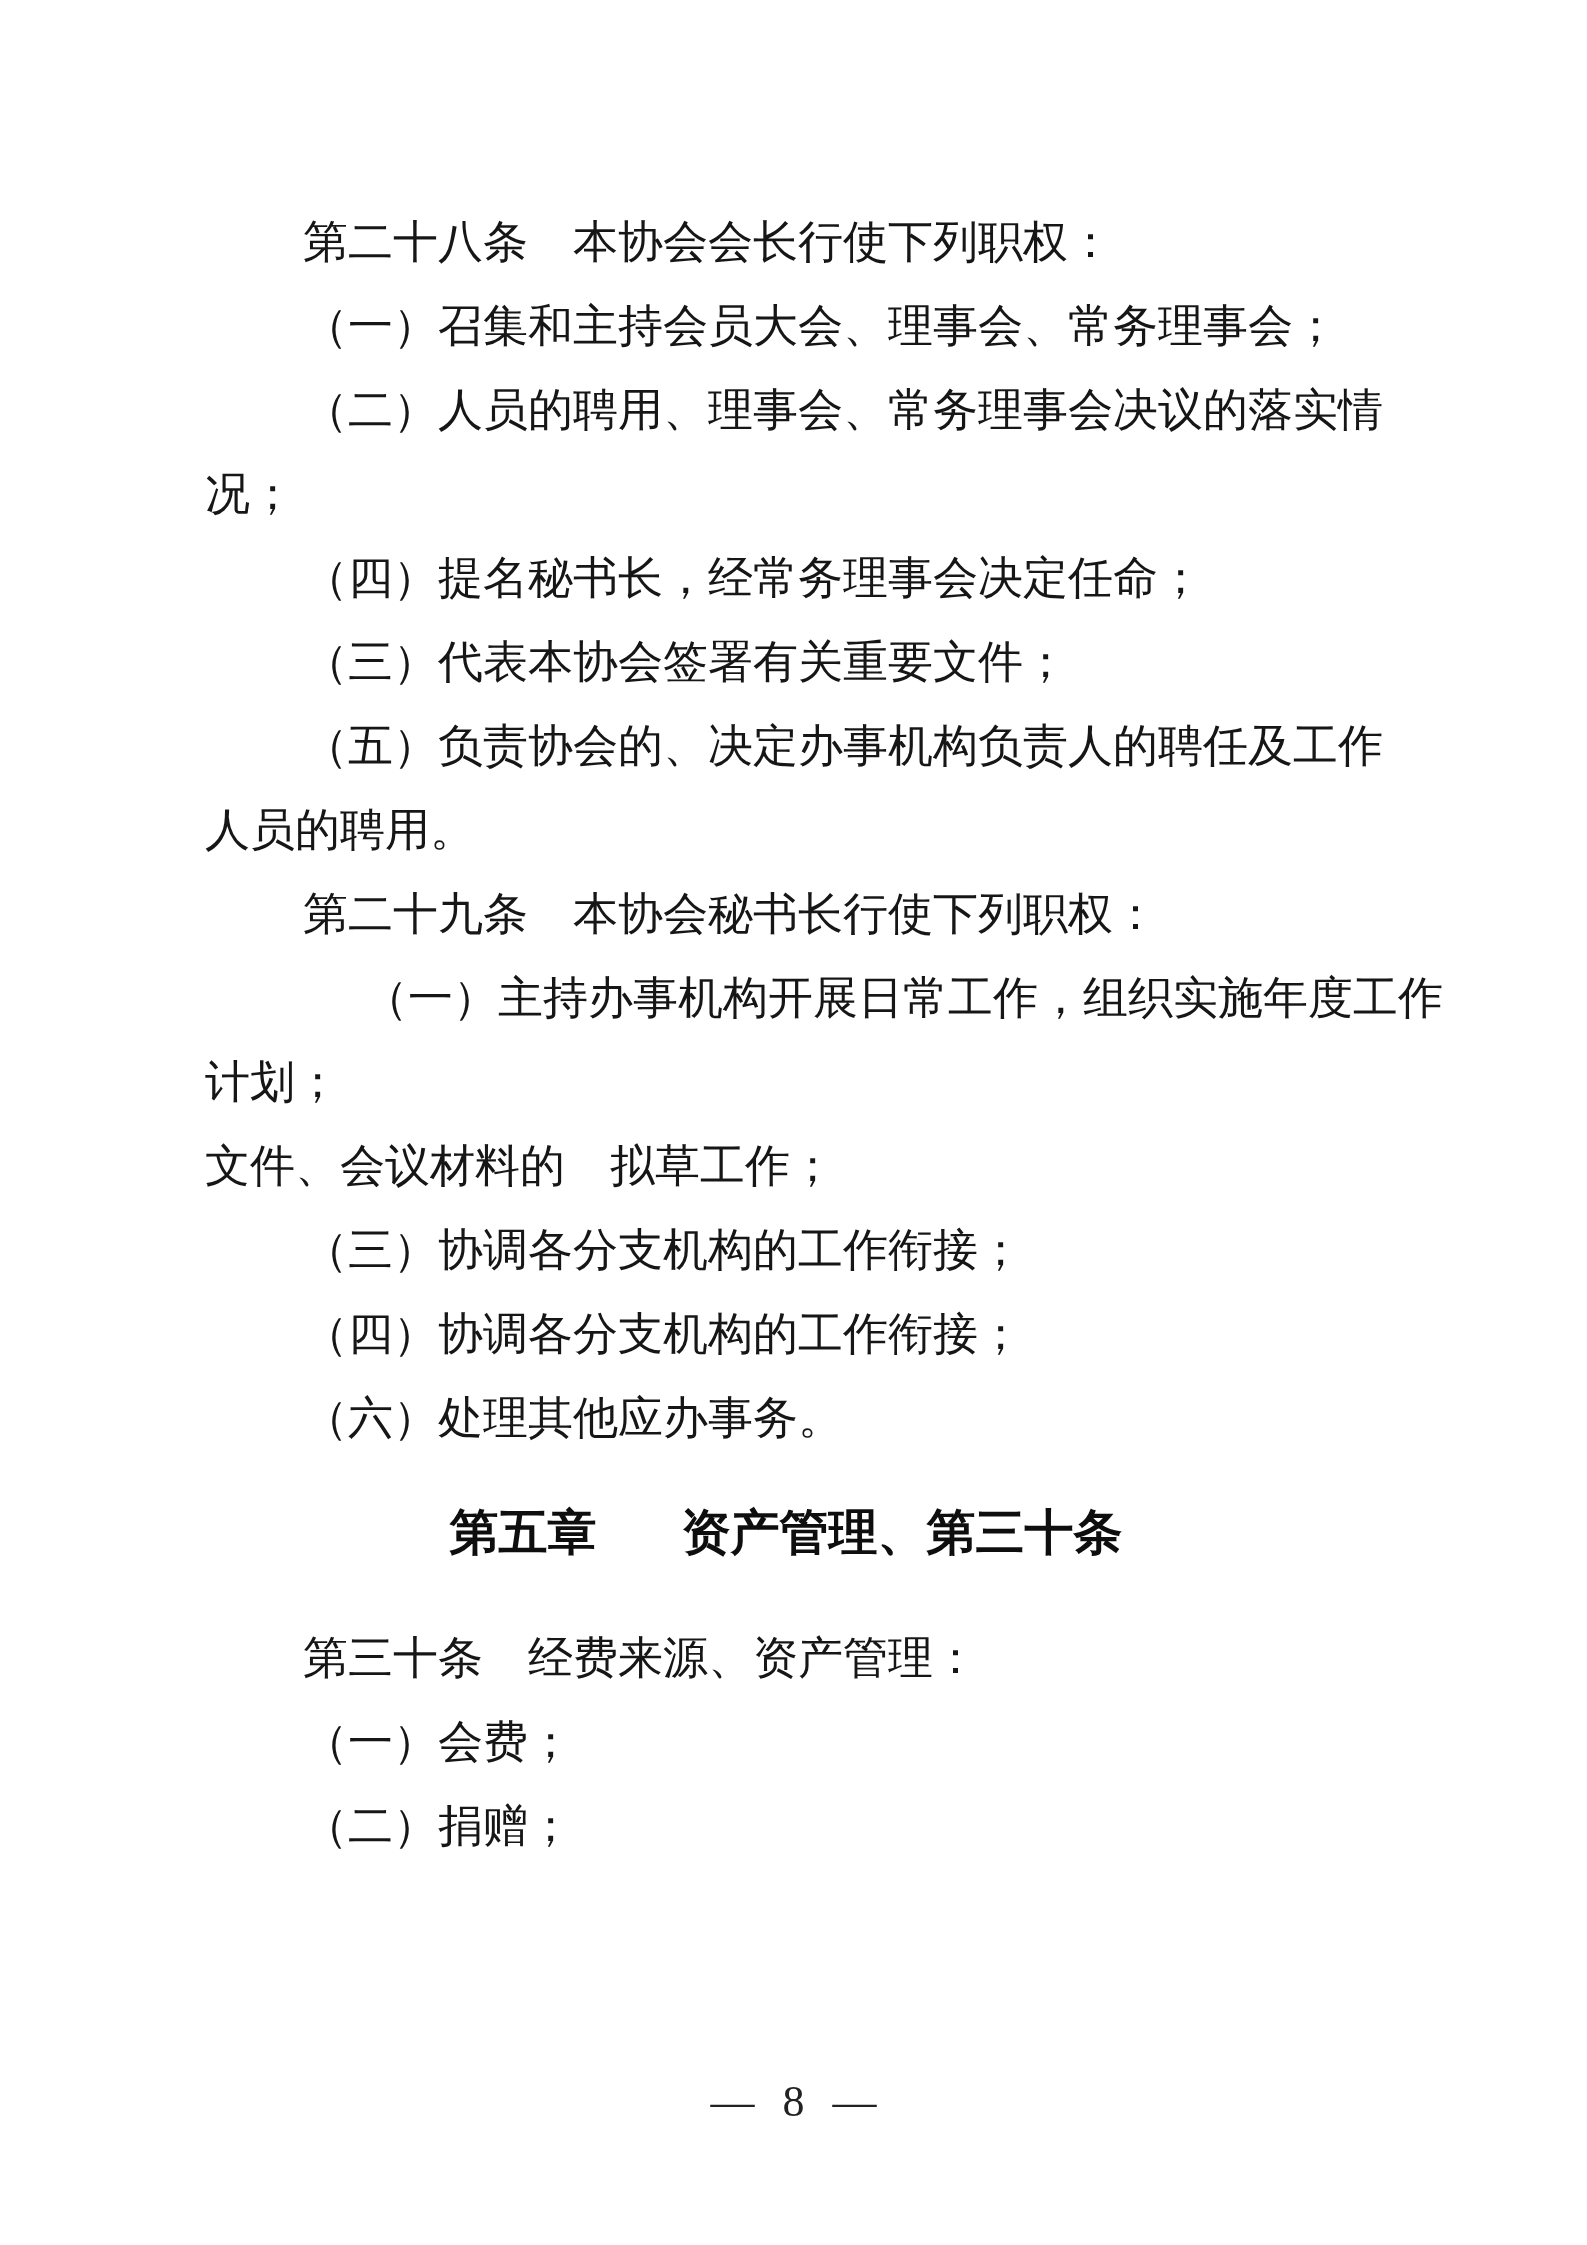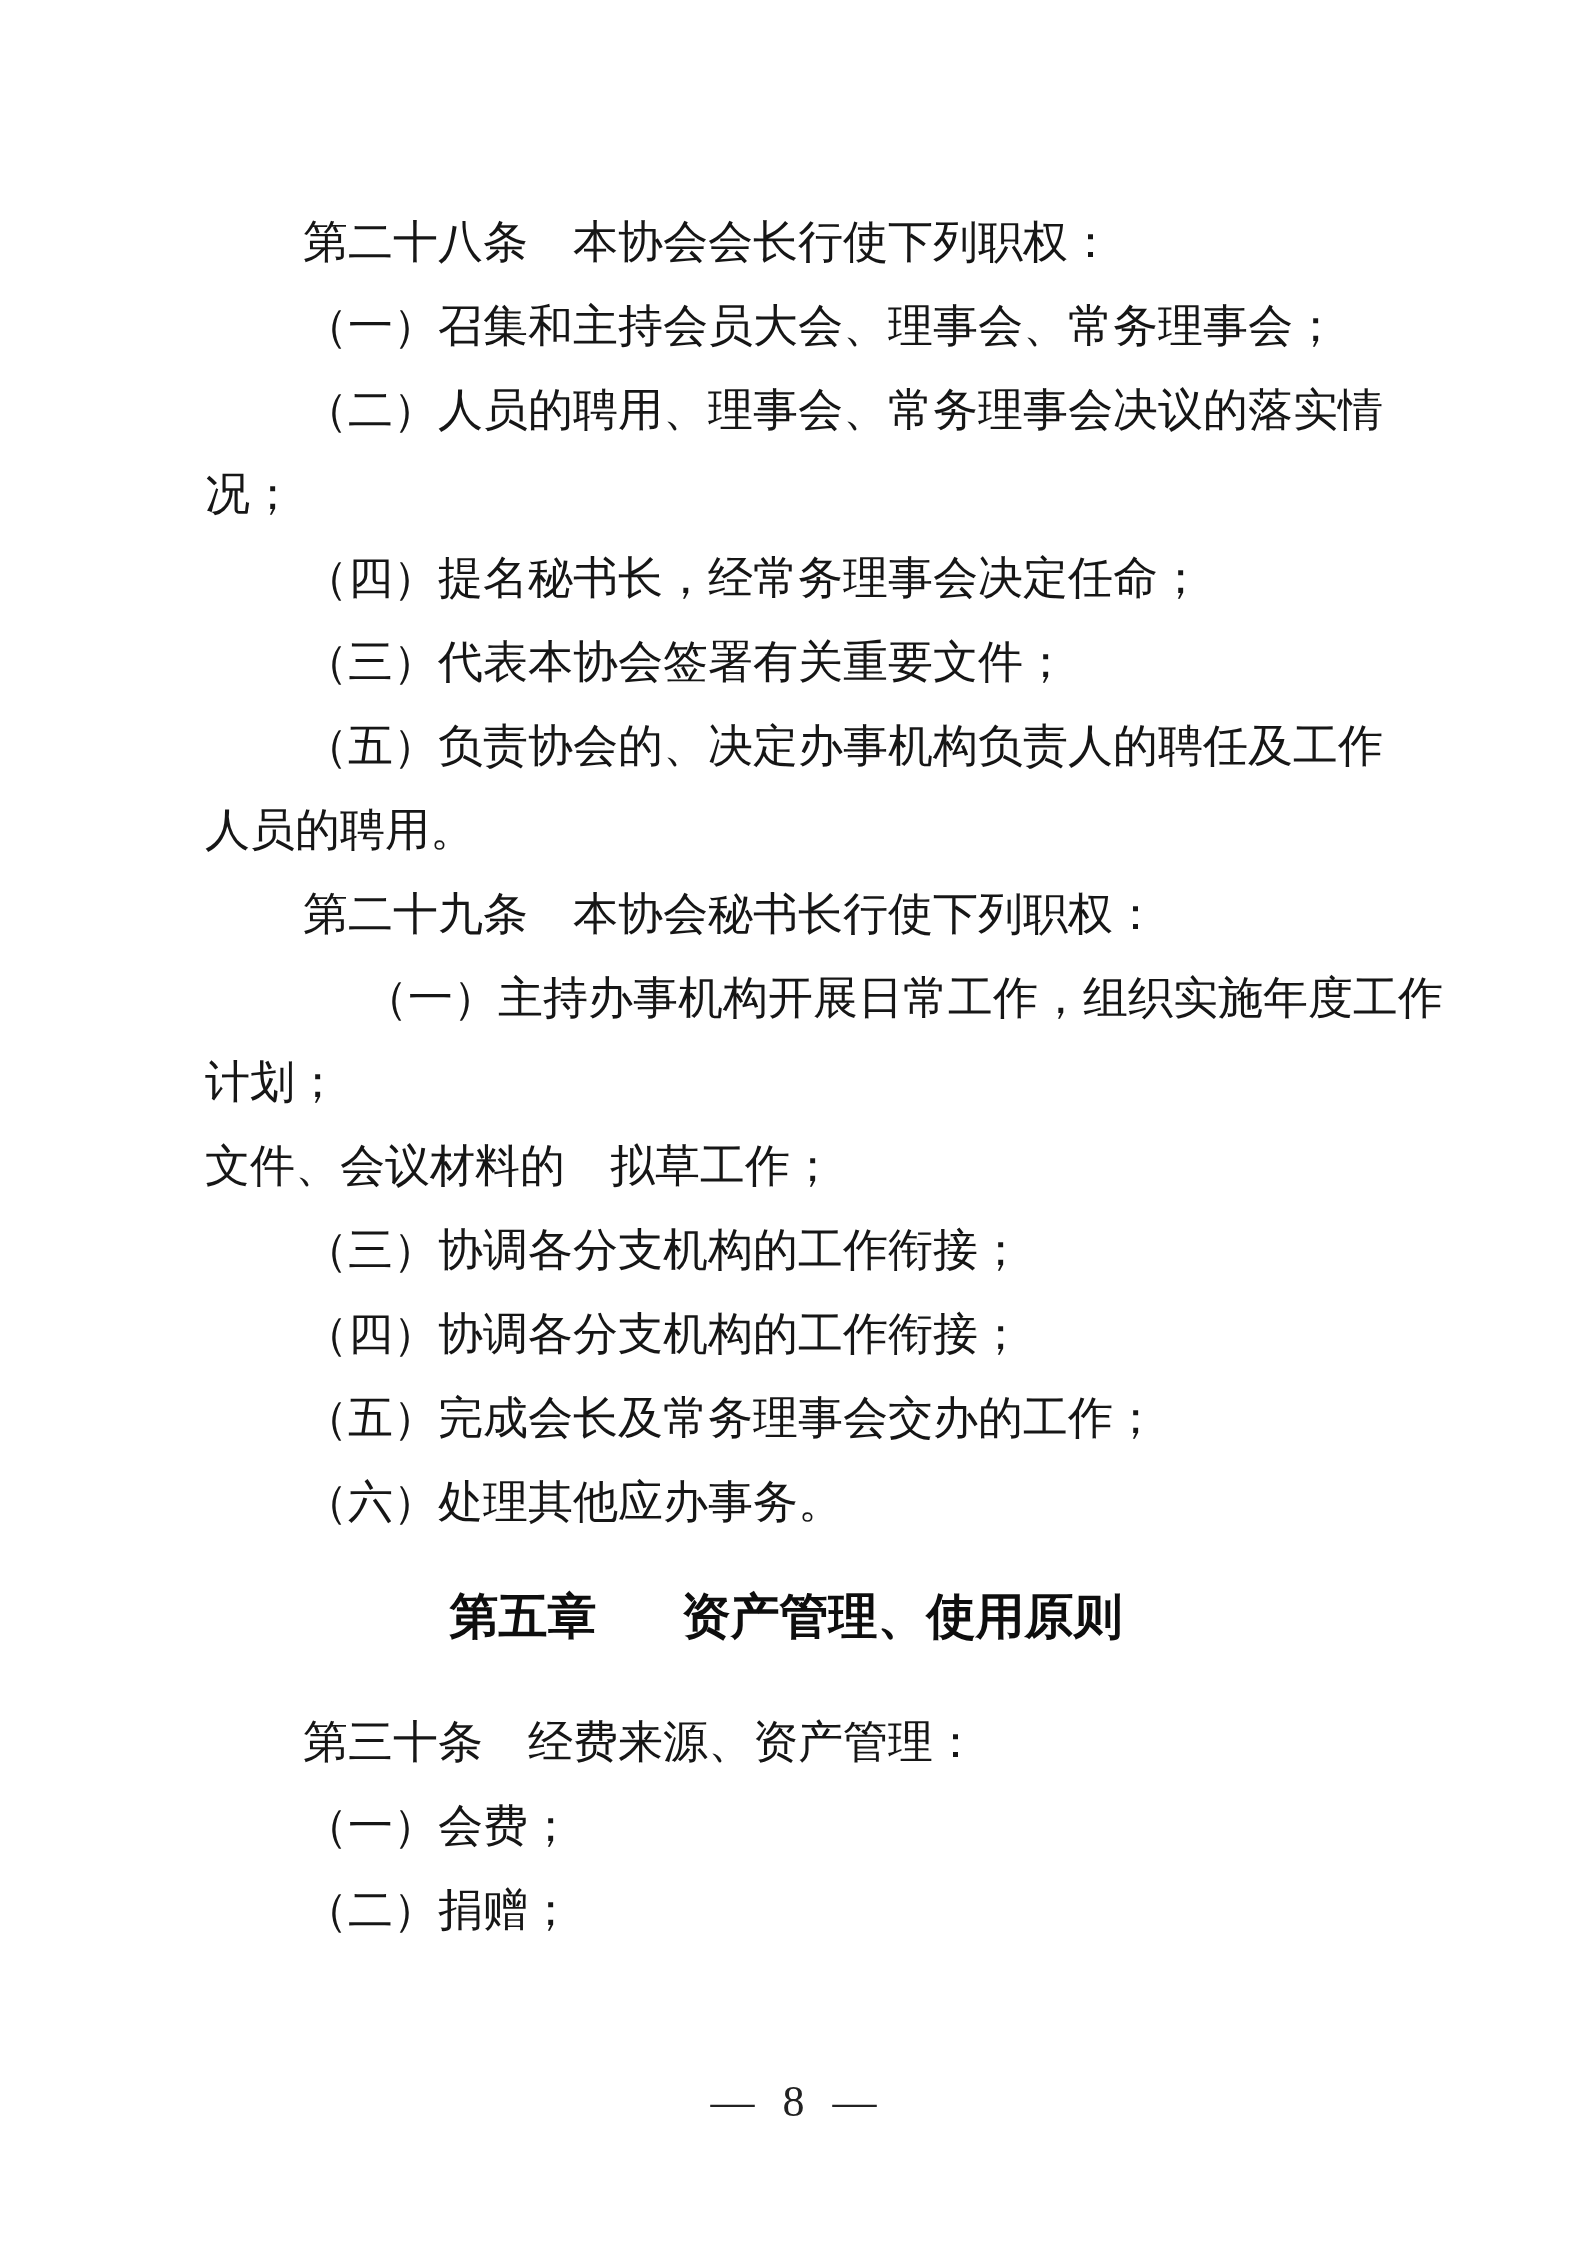--- a/index.html
+++ b/index.html
@@ -82,25 +82,24 @@
     <div class="line indent-2">（四）提名秘书长，经常务理事会决定任命；</div>
     <div class="line indent-2">（三）代表本协会签署有关重要文件；</div>
     <div class="line indent-2">（五）负责协会的、决定办事机构负责人的聘任及工作</div>
     <div class="line flush">人员的聘用。</div>
     <div class="line indent-2">第二十九条　本协会秘书长行使下列职权：</div>
     <div class="line indent-35">（一）主持办事机构开展日常工作，组织实施年度工作</div>
     <div class="line flush">计划；</div>
     <div class="line flush">文件、会议材料的　拟草工作；</div>
     <div class="line indent-2">（三）协调各分支机构的工作衔接；</div>
     <div class="line indent-2">（四）协调各分支机构的工作衔接；</div>
-    <div class="line indent-2">（五）完成会长及常务理事会交办的工作；</div>
     <div class="line indent-2">（六）处理其他应办事务。</div>
 
     <div class="chapter-heading">
-      <span>第五章</span><span class="gap"></span><span>资产管理、使用原则</span>
+      <span>第五章</span><span class="gap"></span><span>资产管理、第三十条</span>
     </div>
 
     <div class="line indent-2">第三十条　经费来源、资产管理：</div>
     <div class="line indent-2">（一）会费；</div>
     <div class="line indent-2">（二）捐赠；</div>
 
   </div>
 
   <div class="page-footer">
     <span class="dash">—</span><span class="num">8</span><span class="dash">—</span>

